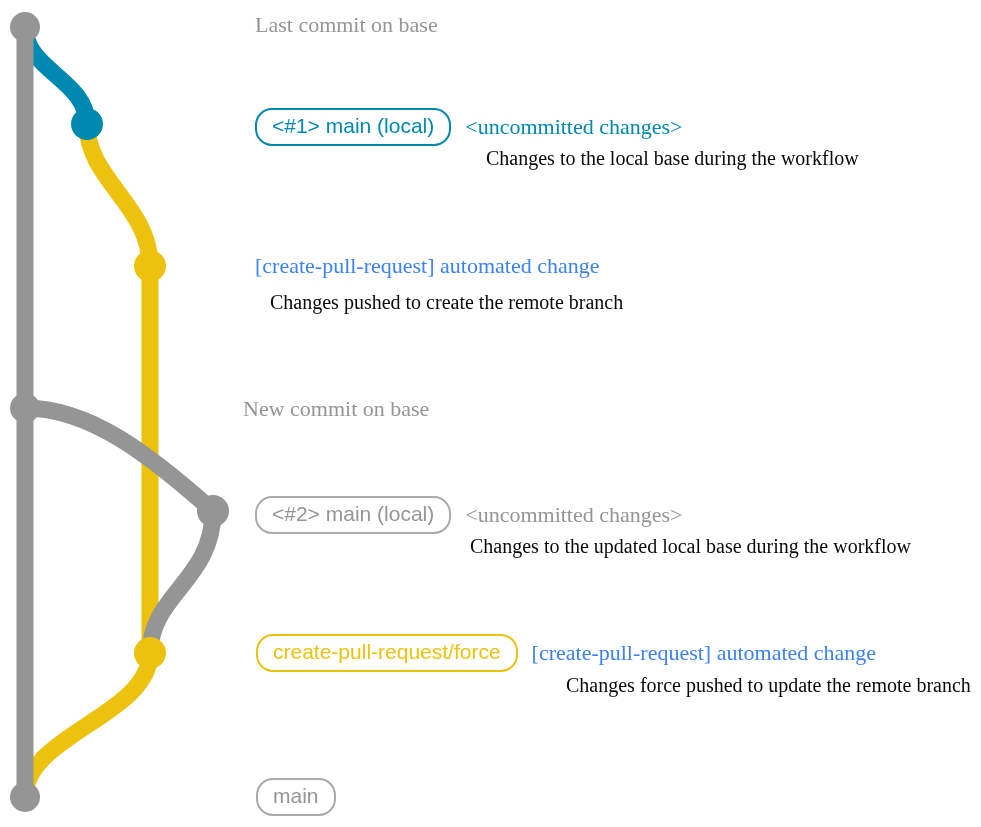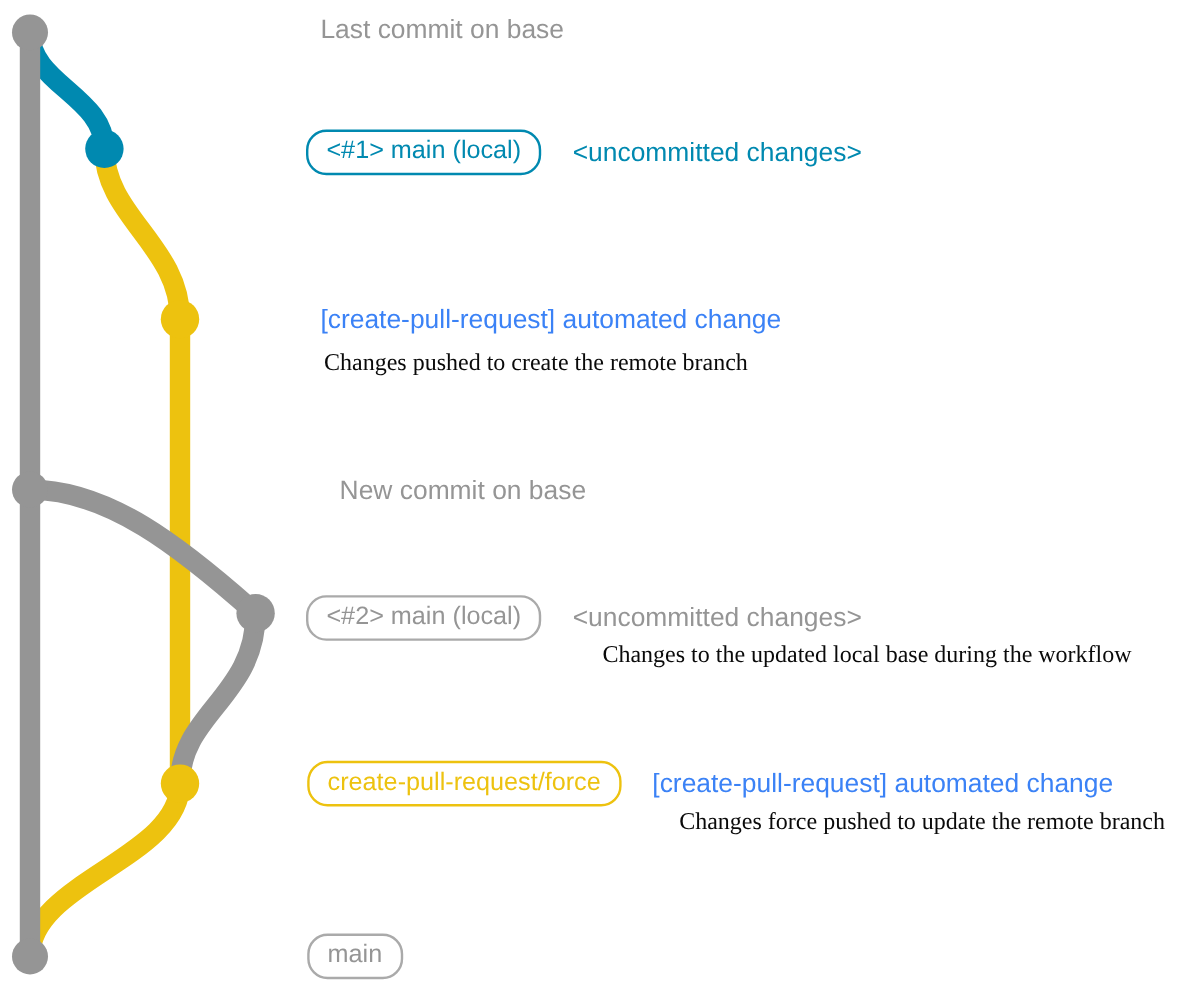--- a/index.html
+++ b/index.html
@@ -37,24 +37,23 @@
     font-family: "Liberation Sans", sans-serif;
     font-size: 21px;
     line-height: 24px;
     color: #959595;
     background: transparent;
   }
   .badge.teal   { border-color: #0089b0; color: #0089b0; }
   .badge.yellow { border-color: #edc20f; color: #edc20f; }
   .badge.grey   { border-color: #aaaaaa; color: #959595; }
   .subject {
-    font-family: Liberation Sans, sans-serif;
+    font-family: Liberation Serif, serif;
     font-size: 22px;
     line-height: 26px;
-    margin-left: 12px;
   }
   .subject.teal   { color: #0089b0; }
   .subject.yellow { color: #3b82f6; }
   .subject.grey   { color: #959595; }
   .desc {
     position: absolute;
     font-family: "Liberation Serif", serif;
     font-size: 20px;
     line-height: 24px;
     color: #0a0a0a;
@@ -103,36 +102,37 @@
 
   <div class="row" style="left:255px; top:12px;">
     <span class="subject grey">Last commit on base</span>
   </div>
 
   <div class="row" style="left:255px; top:108px;">
     <span class="badge teal">&lt;#1&gt; main (local)</span>
     <span class="gap"></span>
     <span class="subject teal">&lt;uncommitted changes&gt;</span>
   </div>
+  <div class="desc" style="left:486px; top:146px;">Changes to the local base during the workflow</div>
 
   <div class="row" style="left:255px; top:253px;">
     <span class="subject yellow">[create-pull-request] automated change</span>
   </div>
   <div class="desc" style="left:270px; top:290px;">Changes pushed to create the remote branch</div>
 
-  <div class="row" style="left:271px; top:396px;">
+  <div class="row" style="left:243px; top:396px;">
     <span class="subject grey">New commit on base</span>
   </div>
 
   <div class="row" style="left:255px; top:496px;">
     <span class="badge grey">&lt;#2&gt; main (local)</span>
     <span class="gap"></span>
     <span class="subject grey">&lt;uncommitted changes&gt;</span>
   </div>
-  <div class="desc" style="left:502px; top:534px;">Changes to the updated local base during the workflow</div>
+  <div class="desc" style="left:470px; top:534px;">Changes to the updated local base during the workflow</div>
 
   <div class="row" style="left:256px; top:634px;">
     <span class="badge yellow">create-pull-request/force</span>
     <span class="gap"></span>
     <span class="subject yellow">[create-pull-request] automated change</span>
   </div>
   <div class="desc" style="left:566px; top:673px;">Changes force pushed to update the remote branch</div>
 
   <div class="row" style="left:256px; top:778px;flex-direction:column;">
     <span class="badge grey">main</span>

